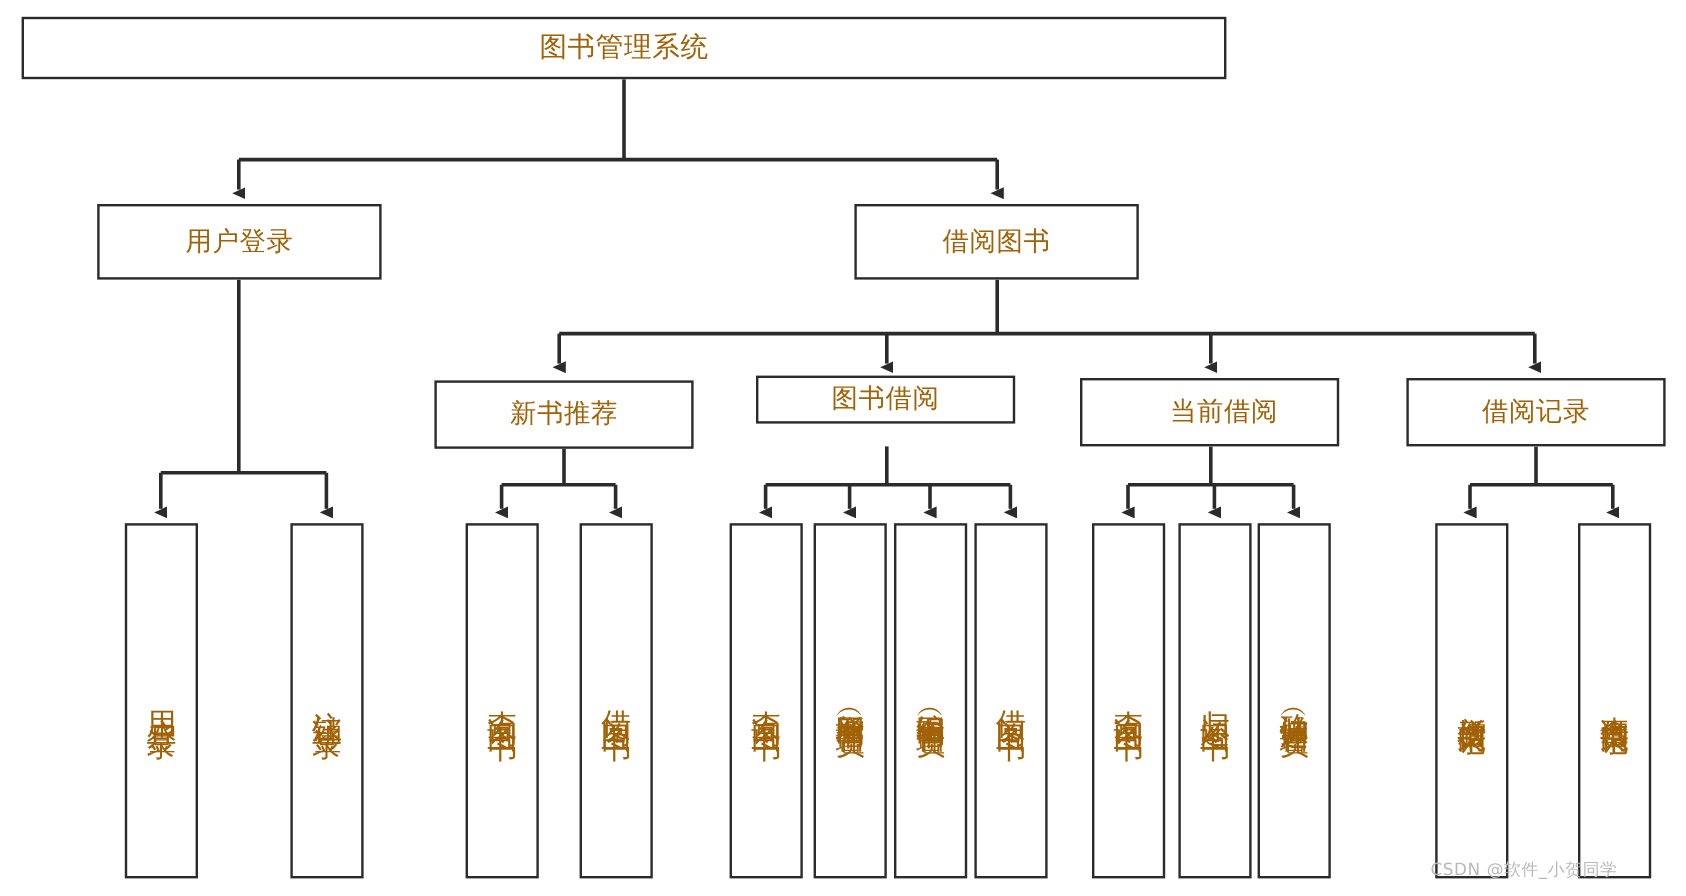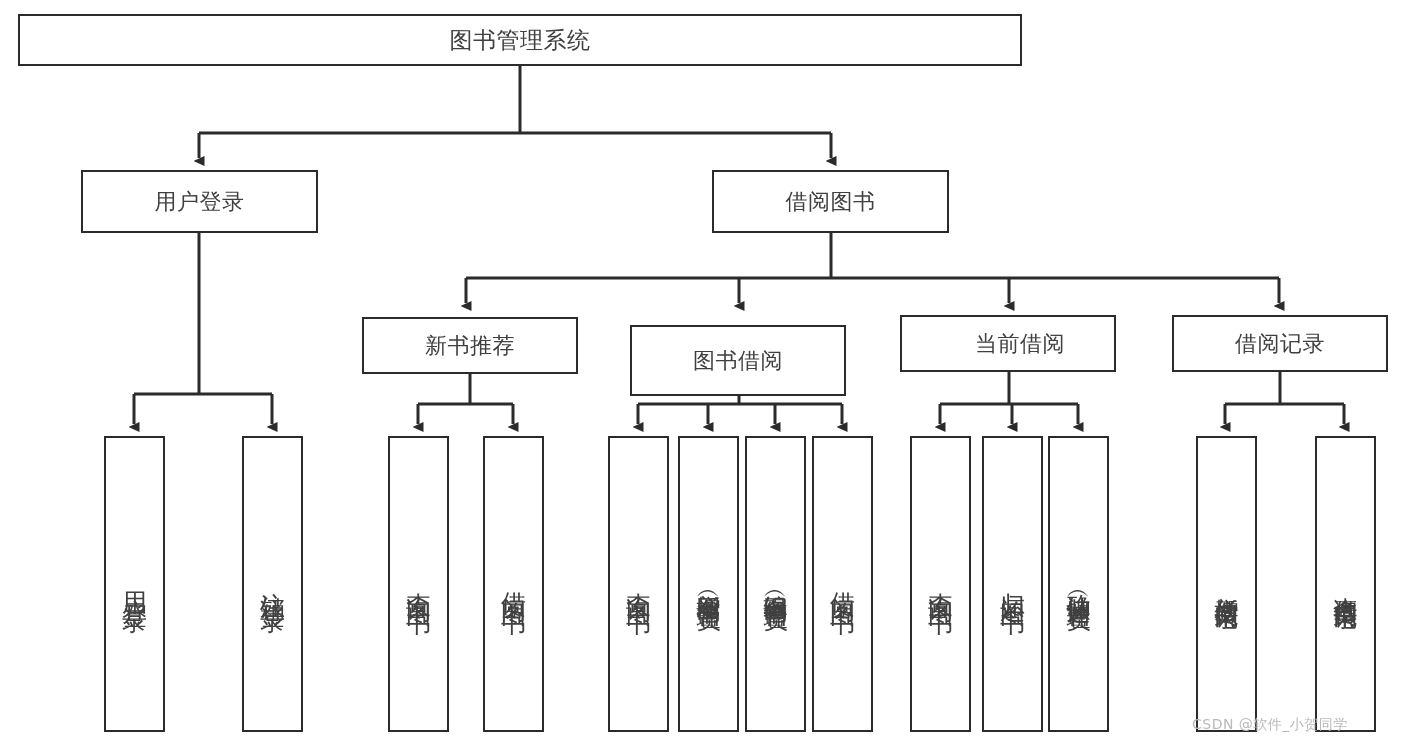--- a/index.html
+++ b/index.html
@@ -29,21 +29,21 @@
     position: absolute;
     box-sizing: border-box;
     background: #ffffff;
     border: 2px solid #2b2b2b;
     display: flex;
     align-items: center;
     justify-content: center;
     overflow: hidden;
   }
   .node .label {
-    color: #404040;
+    color: #a16207;
     line-height: 1.06;
     text-align: center;
     white-space: nowrap;
   }
   .node.horiz .label {
     font-size: 22px;
     letter-spacing: 0.5px;
   }
   .node.root .label {
     font-size: 23px;
@@ -137,21 +137,21 @@
   <div class="node horiz" style="left:81px; top:170px; width:237px; height:63px;">
     <span class="label">用户登录</span>
   </div>
   <div class="node horiz" style="left:712px; top:170px; width:237px; height:63px;">
     <span class="label">借阅图书</span>
   </div>
 
   <div class="node horiz" style="left:362px; top:317px; width:216px; height:57px;">
     <span class="label">新书推荐</span>
   </div>
-  <div class="node horiz" style="left:630px; top:325px; width:216px; height:71px;">
+  <div class="node horiz" style="left:630px; top:313px; width:216px; height:40px;">
     <span class="label">图书借阅</span>
   </div>
   <div class="node horiz" style="left:900px; top:315px; width:216px; height:57px;padding-left:24px;">
     <span class="label">当前借阅</span>
   </div>
   <div class="node horiz" style="left:1172px; top:315px; width:216px; height:57px;">
     <span class="label">借阅记录</span>
   </div>
 
   <div class="node vert" style="left:104px; top:436px; width:61px; height:296px;">

